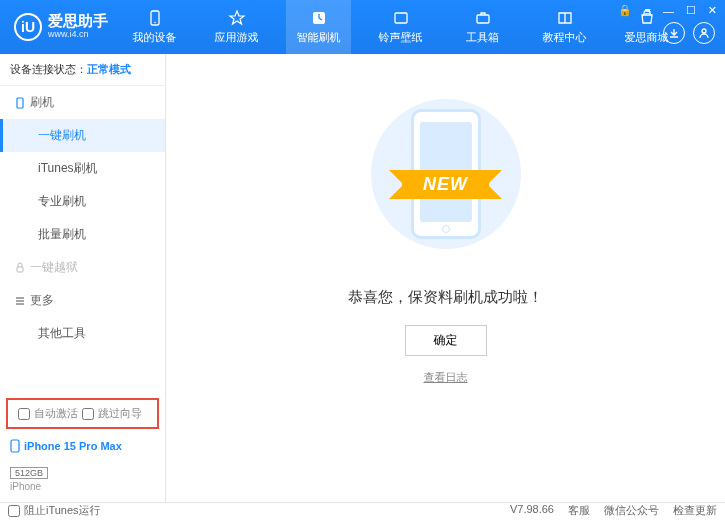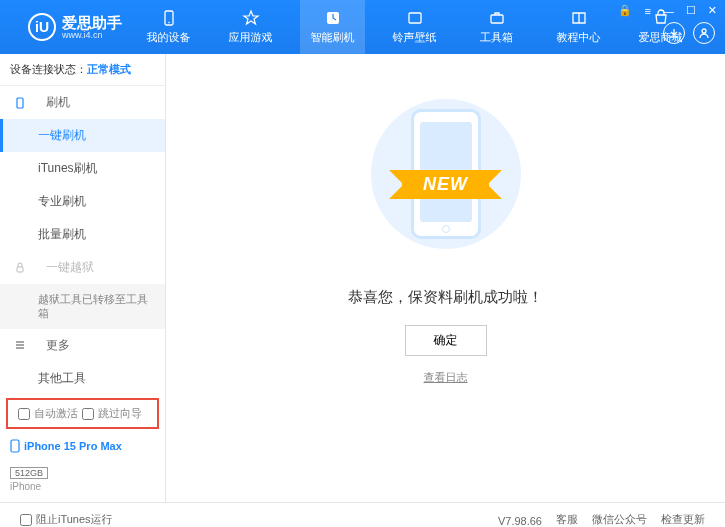--- a/index.html
+++ b/index.html
@@ -1,36 +1,36 @@
 <!DOCTYPE html>
 <html><head>
 <meta charset="utf-8">
 <style>
 * { margin: 0; padding: 0; box-sizing: border-box; font-family: "Microsoft YaHei", Arial, sans-serif; }
 body { width: 725px; height: 527px; overflow: hidden; background: #fff; font-size: 12px; color: #333; }
 .header { height: 54px; background: linear-gradient(to bottom, #1e88ff, #1a7df0); display: flex; align-items: center; color: #fff; position: relative; }
-.logo-block { display: flex; align-items: flex-end; padding: 0 14px; gap: 6px; margin-left: 14px; }
+.logo-block { display: flex; align-items: flex-start; padding: 0 14px; gap: 6px; }
 .logo-circle { width: 28px; height: 28px; border: 2px solid #fff; border-radius: 50%; display: flex; align-items: center; justify-content: center; font-weight: bold; font-size: 14px; }
 .logo-text { display: flex; flex-direction: column; line-height: 1.1; }
 .logo-title { font-size: 15px; font-weight: bold; }
 .logo-sub { font-size: 9px; opacity: .85; }
 .nav { display: flex; height: 100%; gap: 17px; }
 .nav-item { width: 65px; display: flex; flex-direction: column; align-items: center; justify-content: center; gap: 3px; font-size: 11px; cursor: pointer; }
 .nav-item.active { background: rgba(255,255,255,.18); }
 .nav-icon { width: 18px; height: 18px; display:flex; align-items:center; justify-content:center; }
 .win-controls { position: absolute; right: 6px; top: 4px; display: flex; gap: 8px; font-size: 11px; align-items: center; }
 .win-btn { cursor: pointer; padding: 0 2px; }
 .user-circles { position: absolute; right: 10px; top: 22px; display: flex; gap: 8px; }
 .uc { width: 22px; height: 22px; border: 1.5px solid #fff; border-radius: 50%; display:flex; align-items:center; justify-content:center; cursor:pointer; }
 .body { display: flex; height: 448px; }
 .sidebar { width: 166px; border-right: 1px solid #e5e5e5; display: flex; flex-direction: column; }
 .status-bar { padding: 8px 10px; font-size: 11px; border-bottom: 1px solid #eee; }
 .status-val { color: #1e88ff; font-weight: bold; }
 .menu { flex: 1; overflow: auto; }
-.menu-group { padding: 8px 14px; display: flex; align-items: center; gap: 20px; color: #666; font-size: 12px; }
+.menu-group { padding: 8px 14px; display: flex; align-items: center; gap: 4px; color: #666; font-size: 12px; }
 .menu-item { padding: 8px 14px 8px 38px; font-size: 12px; color: #555; cursor: pointer; }
 .menu-item.active { background: #e9f3ff; color: #1e88ff; border-left: 3px solid #1e88ff; padding-left: 35px; }
 .menu-sub { padding: 8px 14px 8px 38px; background: #f5f5f5; color: #888; font-size: 11px; line-height: 1.3; }
 .checkbox-box { border: 2px solid #e74c3c; padding: 6px 10px; margin: 4px 6px; display: flex; gap: 4px; font-size: 11px; color: #888; }
 .cb { display:flex; align-items:center; gap:4px; }
 .cb input { width:12px; height:12px; }
 .device-block { padding: 6px 10px 10px; color: #1e88ff; font-size: 11px; }
 .dev-name { font-weight: bold; display:flex; align-items:center; gap:4px; }
 .dev-cap { display:inline-block; border:1px solid #999; padding:0 4px; font-size:9px; color:#666; margin-top:14px; }
 .dev-type { color:#999; font-size:10px; margin-top:2px; }
@@ -40,21 +40,21 @@
 .phone { width: 70px; height: 130px; background: #fff; border: 3px solid #cfe6ff; border-radius: 10px; position: relative; z-index: 2; }
 .phone-screen { position:absolute; top:10px; left:6px; right:6px; bottom:14px; background:#d9ecff; border-radius:3px;}
 .phone-home { position:absolute; bottom:3px; left:50%; transform:translateX(-50%); width:8px;height:8px; border:1.5px solid #cfe6ff; border-radius:50%;}
 .ribbon { position: absolute; z-index: 3; background: #ffb300; color: #fff; font-weight: bold; font-style: italic; font-size: 18px; padding: 4px 16px; transform: translateY(10px); letter-spacing: 1px; }
 .ribbon::before,.ribbon::after{content:"";position:absolute;top:0;bottom:0;width:0;border:13px solid #ffb300;}
 .ribbon::before{left:-18px;border-left-color:transparent;}
 .ribbon::after{right:-18px;border-right-color:transparent;}
 .success-text { margin-top: 24px; font-size: 15px; color: #333; }
 .ok-btn { margin-top: 18px; padding: 6px 28px; border: 1px solid #ccc; background: #fff; cursor: pointer; font-size: 12px; }
 .log-link { margin-top: 14px; font-size: 11px; color: #888; text-decoration: underline; cursor: pointer; }
-.footer { height: 25px; border-top: 1px solid #e5e5e5; display: flex; align-items: flex-end; padding: 0 20px; font-size: 11px; color: #666; gap: 14px; }
+.footer { height: 25px; border-top: 1px solid #e5e5e5; display: flex; align-items: flex-start; padding: 0 8px; font-size: 11px; color: #666; gap: 14px; }
 .footer .spacer { flex: 1; }
 .footer .link { cursor: pointer; }
 svg { display:block; }
 </style>
 </head>
 <body>
 
 <div class="header">
   <div class="logo-block">
     <div class="logo-circle">iU</div>
@@ -162,21 +162,20 @@
       <div class="menu-item">iTunes刷机</div>
       <div class="menu-item">专业刷机</div>
       <div class="menu-item">批量刷机</div>
       <div class="menu-group" style="color:#bbb">
           <svg width="12" height="12" viewBox="0 0 12 12">
             <rect x="3" y="5" width="6" height="5" rx="1" stroke="#bbb" fill="none"></rect>
             <path d="M4 5V3a2 2 0 014 0v2" stroke="#bbb" fill="none"></path>
           </svg>
           <span>一键越狱</span>
         </div>
-      <div class="menu-sub">越狱工具已转移至工具箱</div>
       <div class="menu-group">
           <svg width="12" height="12" viewBox="0 0 12 12">
             <path d="M2 3h8M2 6h8M2 9h8" stroke="#888" stroke-width="1.3"></path>
           </svg>
           <span>更多</span>
         </div>
       <div class="menu-item">其他工具</div>
 
     </div>
     <div class="checkbox-box">

